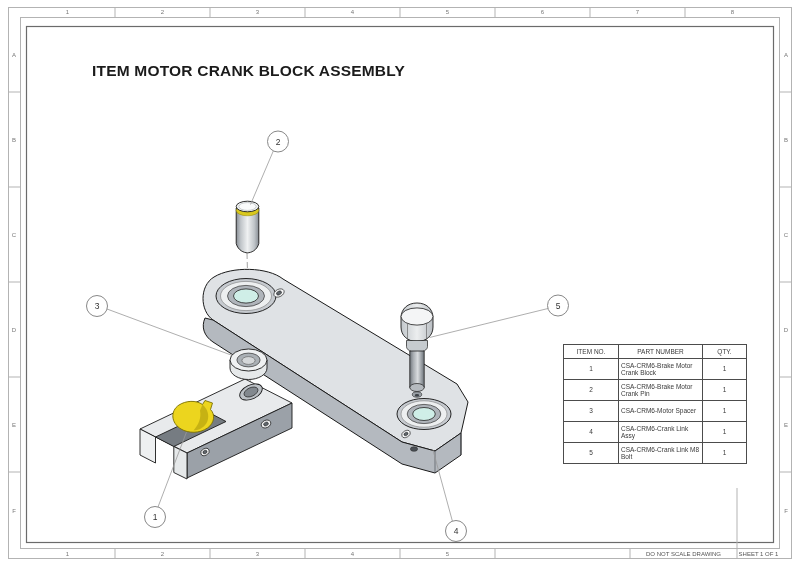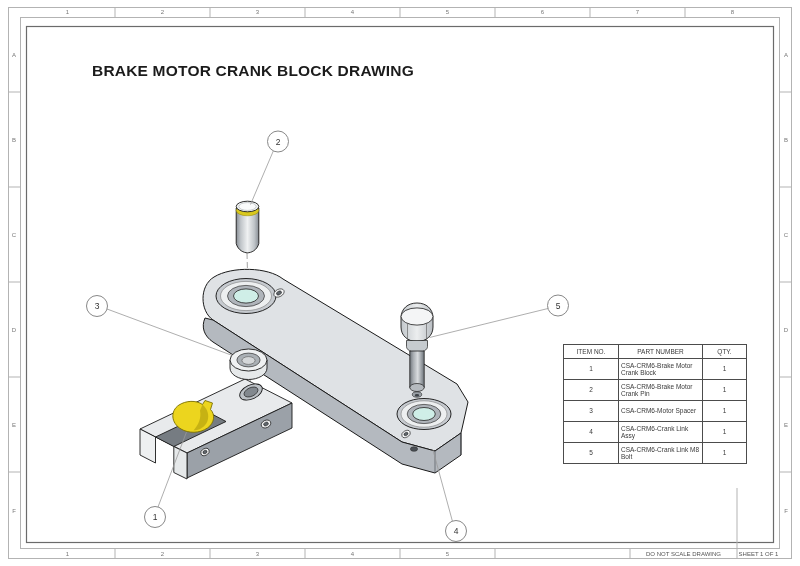--- a/index.html
+++ b/index.html
@@ -234,21 +234,21 @@
   <div class="abs row-letter zone-label" style="left:8px;top:419.5px;">E</div>
   <div class="abs row-letter zone-label" style="left:8px;top:505.5px;">F</div>
 
   <div class="abs row-letter zone-label" style="left:780px;top:49.5px;">A</div>
   <div class="abs row-letter zone-label" style="left:780px;top:134.5px;">B</div>
   <div class="abs row-letter zone-label" style="left:780px;top:229.5px;">C</div>
   <div class="abs row-letter zone-label" style="left:780px;top:324.5px;">D</div>
   <div class="abs row-letter zone-label" style="left:780px;top:419.5px;">E</div>
   <div class="abs row-letter zone-label" style="left:780px;top:505.5px;">F</div>
 
-  <div class="abs sheet-title">BRAKE MOTOR CRANK BLOCK DRAWING</div>
+  <div class="abs sheet-title">ITEM MOTOR CRANK BLOCK ASSEMBLY</div>
 
   <table class="bom">
     <colgroup>
         <col class="col-item">
         <col class="col-part">
         <col class="col-qty">
       </colgroup>
     <thead>
       <tr>
         <th>ITEM NO.</th>

